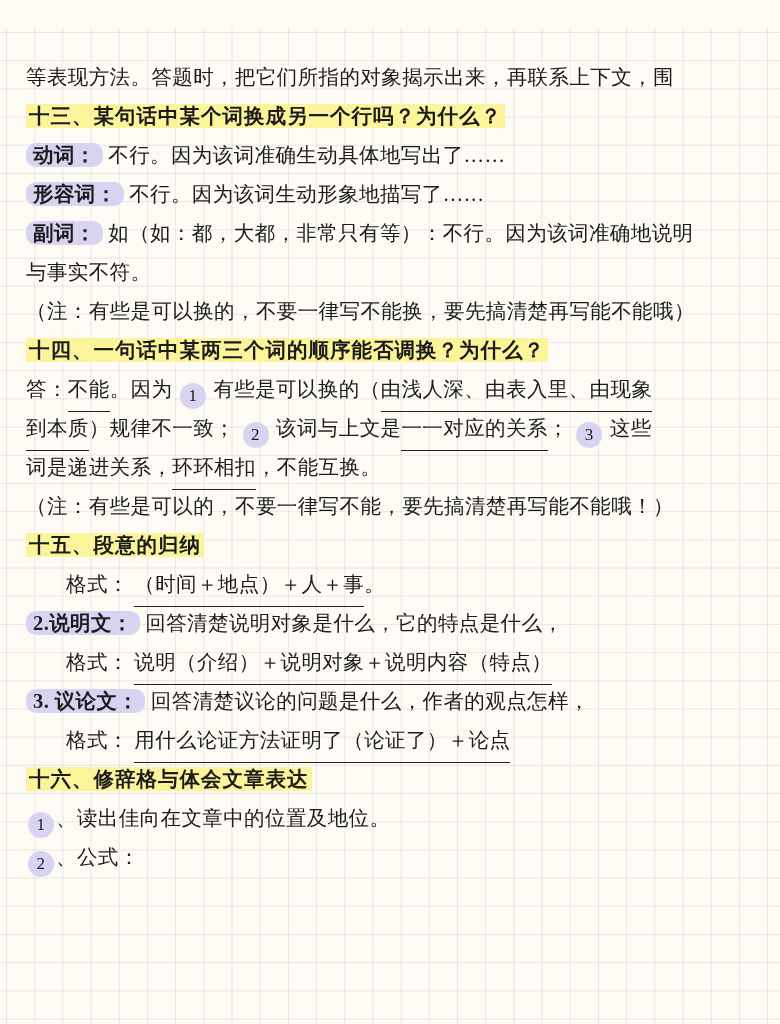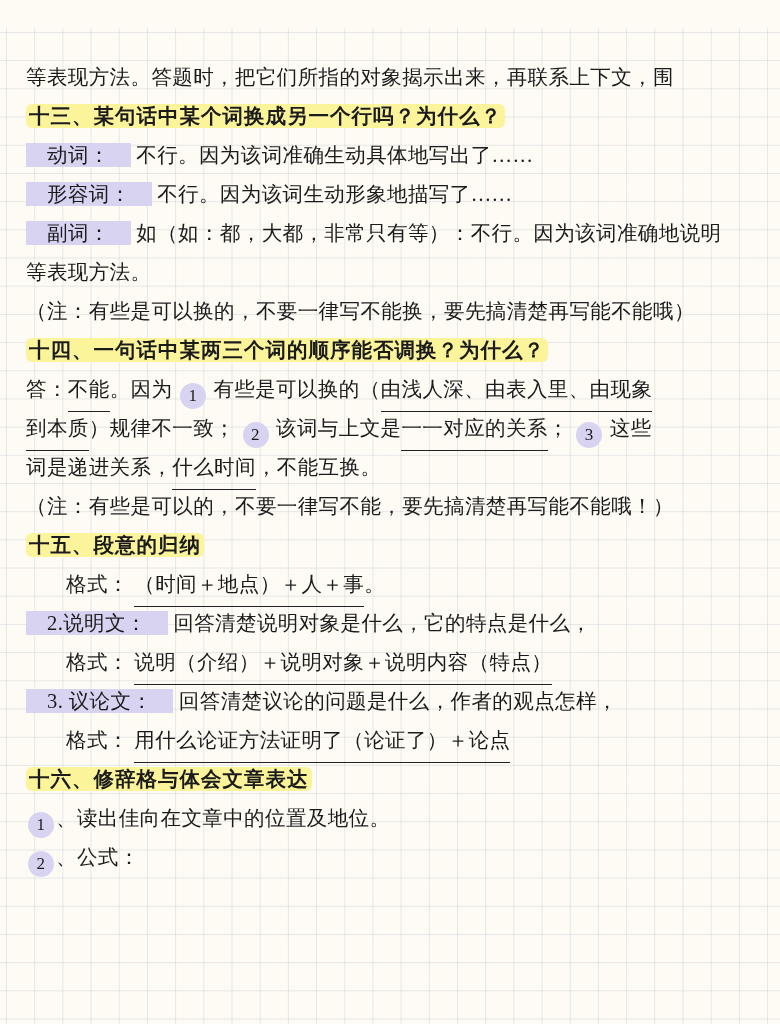--- a/index.html
+++ b/index.html
@@ -40,26 +40,26 @@
     color: #1b1b1b;
     letter-spacing: 0.4px;
     white-space: pre-wrap;
     word-break: break-all;
   }
   .hl-title {
     background: #fbf49b;
     padding: 1px 3px;
     font-weight: bold;
     letter-spacing: 1px;
-    border-radius: 6px;
   }
   .tag {
     background: #d9d3f2;
-    padding: 1px 21px;
-    border-radius: 0;
+    padding: 1px 7px;
+    border-radius: 10px;
+    font-weight: bold;
   }
   .circ {
     display: inline-block;
     background: #d9d3f2;
     border-radius: 50%;
     width: 26px;
     height: 26px;
     line-height: 26px;
     text-align: center;
     font-size: 17px;
@@ -77,26 +77,26 @@
 </head>
 <body>
 
 <div id="page">
   <div id="content">
       <div class="line"><span>等表现方法。答题时，把它们所指的对象揭示出来，再联系上下文，围</span></div>
       <div class="line"><span class="hl-title">十三、某句话中某个词换成另一个行吗？为什么？</span></div>
       <div class="line"><span class="tag">动词：</span><span> 不行。因为该词准确生动具体地写出了……</span></div>
       <div class="line"><span class="tag">形容词：</span><span> 不行。因为该词生动形象地描写了……</span></div>
       <div class="line"><span class="tag">副词：</span><span> 如（如：都，大都，非常只有等）：不行。因为该词准确地说明</span></div>
-      <div class="line"><span>等表现方法。</span></div>
+      <div class="line"><span>与事实不符。</span></div>
       <div class="line"><span>（注：有些是可以换的，不要一律写不能换，要先搞清楚再写能不能哦）</span></div>
       <div class="line"><span class="hl-title">十四、一句话中某两三个词的顺序能否调换？为什么？</span></div>
       <div class="line"><span>答：</span><span class="u">不能</span><span>。因为 </span><span class="circ">1</span><span> 有些是可以换的（</span><span class="u">由浅人深、由表入里、由现象</span></div>
       <div class="line"><span class="u">到本质</span><span>）规律不一致； </span><span class="circ">2</span><span> 该词与上文是</span><span class="u">一一对应的关系</span><span>； </span><span class="circ">3</span><span> 这些</span></div>
-      <div class="line"><span>词是递进关系，</span><span class="u">什么时间</span><span>，不能互换。</span></div>
+      <div class="line"><span>词是递进关系，</span><span class="u">环环相扣</span><span>，不能互换。</span></div>
       <div class="line"><span>（注：有些是可以的，不要一律写不能，要先搞清楚再写能不能哦！）</span></div>
       <div class="line"><span class="hl-title">十五、段意的归纳</span></div>
       <div class="line sub"><span>格式： </span><span class="u">（时间＋地点）＋人＋事</span><span>。</span></div>
       <div class="line"><span class="tag">2.说明文：</span><span> 回答清楚说明对象是什么，它的特点是什么，</span></div>
       <div class="line sub"><span>格式： </span><span class="u">说明（介绍）＋说明对象＋说明内容（特点）</span></div>
       <div class="line"><span class="tag">3. 议论文：</span><span> 回答清楚议论的问题是什么，作者的观点怎样，</span></div>
       <div class="line sub"><span>格式： </span><span class="u">用什么论证方法证明了（论证了）＋论点</span></div>
       <div class="line"><span class="hl-title">十六、修辞格与体会文章表达</span></div>
       <div class="line"><span class="circ">1</span><span>、读出佳向在文章中的位置及地位。</span></div>
       <div class="line"><span class="circ">2</span><span>、公式：</span></div>

